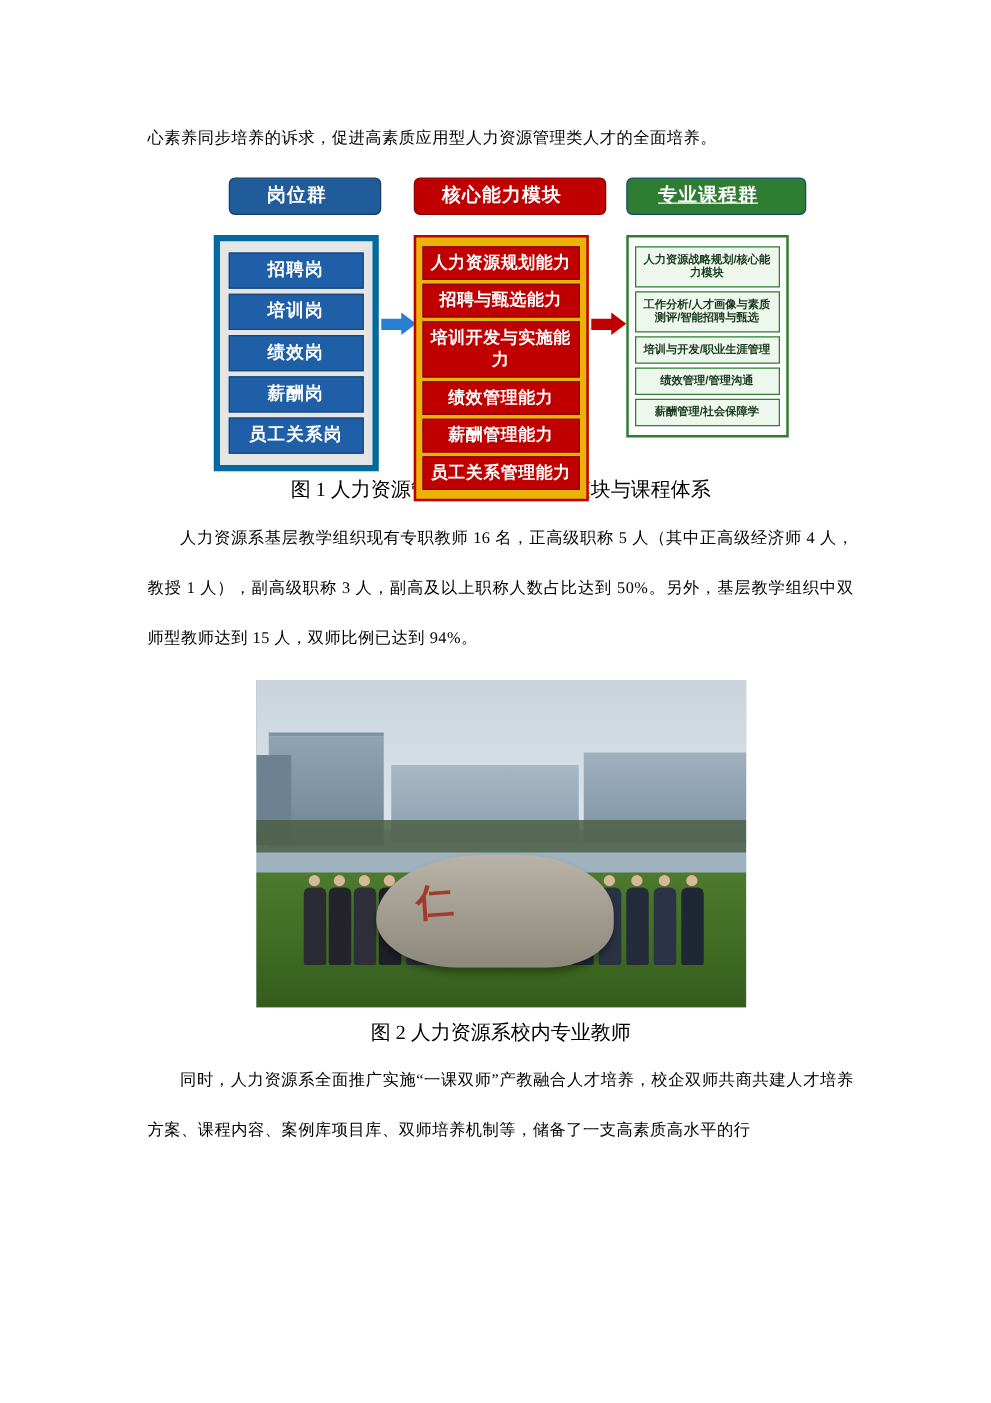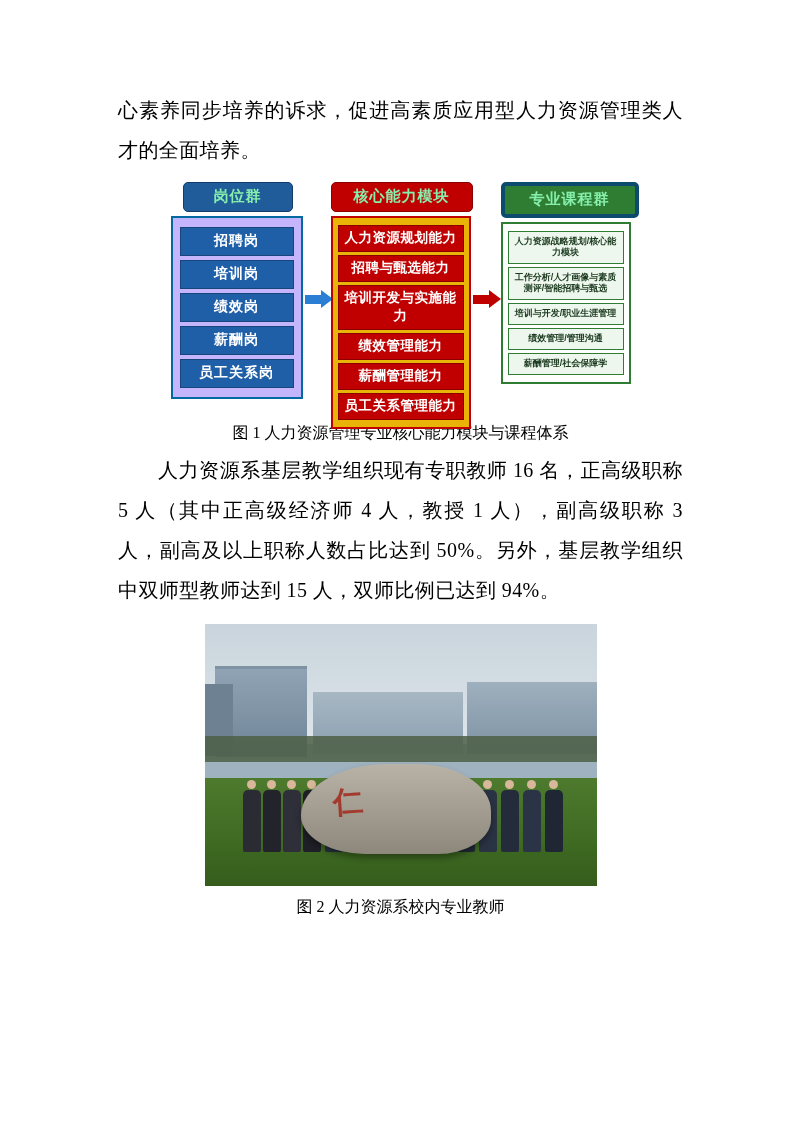--- a/index.html
+++ b/index.html
@@ -17,21 +17,21 @@
   }
   .page {
     position: absolute;
     left: 0; top: 0;
     width: 793px;
     height: 1122px;
     box-sizing: border-box;
     padding: 90px 110px 60px 118px;
   }
   p.body-text {
-    font-size: 20px;
+    font-size: 13px;
     line-height: 40px;
     margin: 0;
     text-align: justify;
     text-justify: inter-ideograph;
     letter-spacing: 0.4px;
   }
   p.indent {
     text-indent: 2em;
   }
   .caption {
@@ -49,40 +49,40 @@
     position: relative;
     height: 230px;
   }
   .col {
     position: absolute;
     top: 0;
   }
   .col-head {
     text-align: center;
     font-weight: bold;
-    color: #86efac;
+    color: #ffffff;
     font-size: 15px;
     border-radius: 5px;
-    padding: 4px 0 5px 0;
-    margin-bottom: 4px;
+    padding: 4px 12px 5px 0;
+    margin-bottom: 16px;
     font-family: "Liberation Sans", sans-serif;
     letter-spacing: 1px;
   }
   
   .col1 { left: 0; width: 132px; }
   .col1 .col-head {
     background: #1f5c99;
     border: 1px solid #123d6b;
     width: 108px;
     margin-left: 12px;
   }
   .col1-body {
-    border: 2px solid #0369a1;
+    border: 5px solid #0369a1;
     padding: 5px 5px;
-    background: #c4b5fd;
+    background: #e5e5e5;
   }
   .cell-blue {
     background: #1f5fa8;
     color: #ffffff;
     font-weight: bold;
     font-size: 14px;
     text-align: center;
     padding: 4px 0 5px 0;
     margin: 4px 2px;
     border: 1px solid #17457c;
@@ -110,22 +110,23 @@
     padding: 3px 0 4px 0;
     margin: 3px 1px;
     border: 1px solid #8b0000;
     font-family: "Liberation Sans", sans-serif;
     letter-spacing: 0.5px;
   }
   
   .col3 { left: 330px; width: 130px; }
   .col3 .col-head {
     background: #2e7d32;
-    border: 4px solid #0c4a6e;
+    border: 1px solid #0c4a6e;
     width: 130px;
+    text-decoration: underline;
   }
   .col3-body {
     border: 2px solid #2e7d32;
     padding: 4px 4px;
     background: #ffffff;
   }
   .cell-green {
     color: #1b3a1e;
     font-weight: bold;
     font-size: 9px;
@@ -364,14 +365,15 @@
           <div class="body" style="background:#1f2734;"></div>
         </div>
     </div>
 
     <div class="rock"></div>
     <div class="rock-char">仁</div>
   </div>
 
   <div class="caption">图 2  人力资源系校内专业教师</div>
 
+  <p class="body-text indent">同时，人力资源系全面推广实施“一课双师”产教融合人才培养，校企双师共商共建人才培养方案、课程内容、案例库项目库、双师培养机制等，储备了一支高素质高水平的行</p>
 
 </div>
 
 </body></html>

